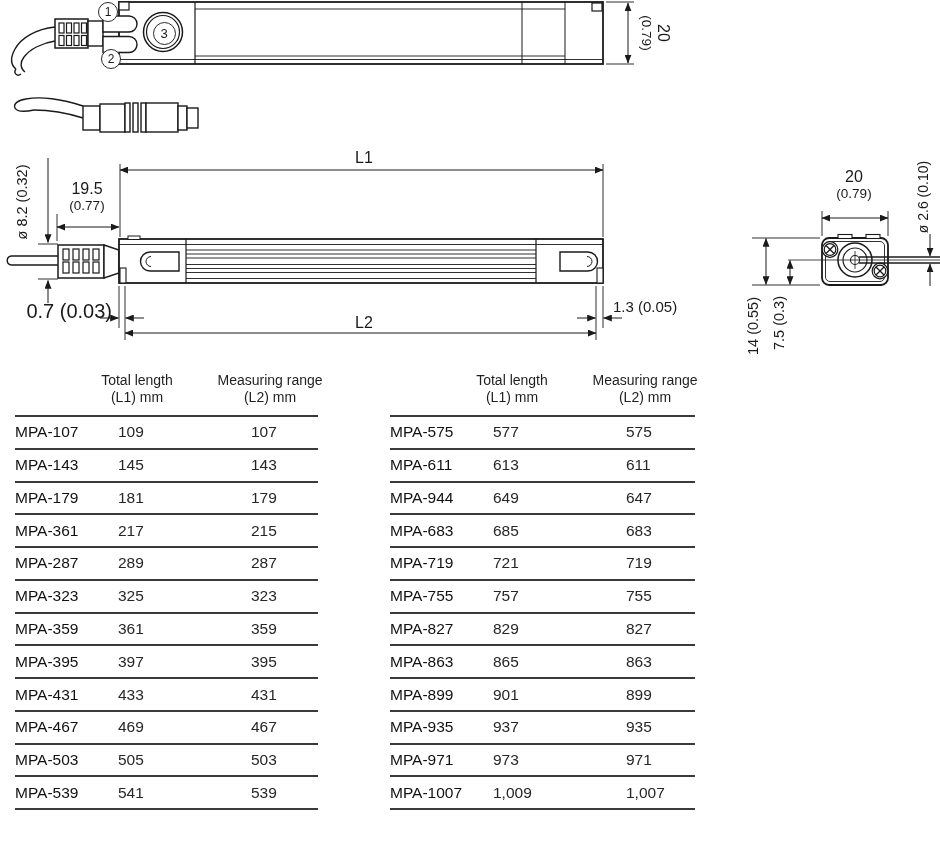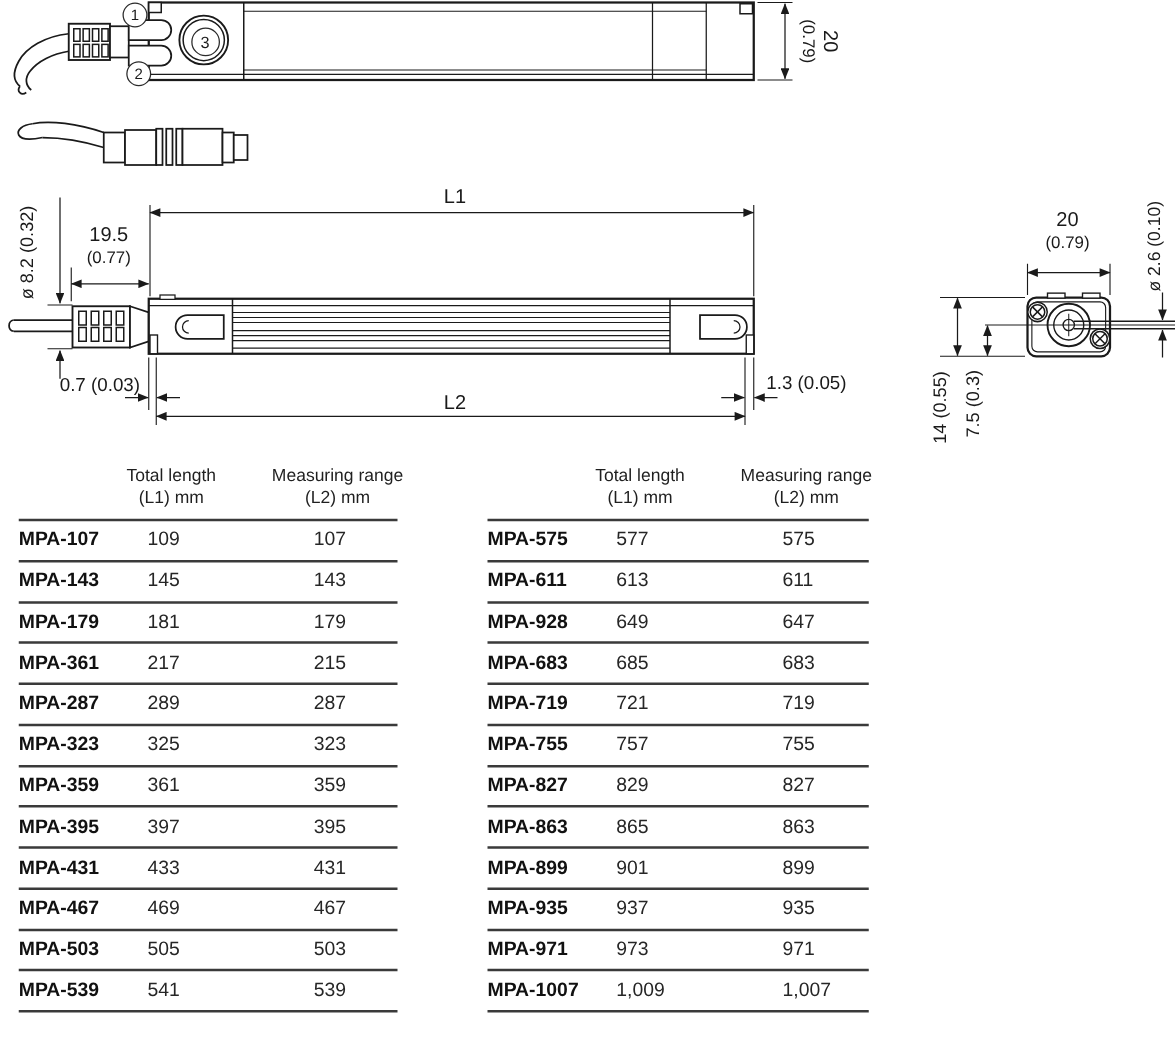--- a/index.html
+++ b/index.html
@@ -18,21 +18,21 @@
   .c21{width:21px;height:21px;font-size:13px;}
   
   .size-table{position:absolute;top:366px;}
   .t-head{position:relative;height:49px;border-bottom:2px solid #3a3a3a;
           font-size:14px;line-height:16.5px;color:#1f1f1f;}
   .h-col{position:absolute;top:6px;width:130px;text-align:center;}
   .h-col1{left:57px;}
   .h-col2{left:190px;}
   .t-row{height:32.77px;box-sizing:border-box;border-bottom:2px solid #3a3a3a;
          display:flex;align-items:center;font-size:15.5px;color:#262626;}
-  .c-model{width:103px;font-weight:bold;color:#111;}
+  .c-model{width:103px;font-weight:normal;color:#111;}
   .c-v1{width:133px;}
   .c-v2{flex:1;}
 </style>
 </head>
 <body>
 
 <div class="drawings">
 
 <svg width="940" height="366" viewBox="0 0 940 366">
   <defs>
@@ -254,21 +254,21 @@
 
   <div class="dim big" style="left:344px;top:149px;width:40px;">L1</div>
 
   <div class="dim" style="left:54px;top:180px;width:66px;">
     <div class="big">19.5</div>
     <div class="sm">(0.77)</div>
   </div>
 
   <div class="dim rotm90" style="left:-35px;top:193px;width:116px;height:18px;font-size:14.5px;">ø 8.2 (0.32)</div>
 
-  <div class="dim" style="left:24px;top:300px;width:88px;text-align:right;font-size:15px;">0.7 (0.03)</div>
+  <div class="dim" style="left:24px;top:300px;width:88px;text-align:right;font-size:20px;">0.7 (0.03)</div>
 
   <div class="dim big" style="left:344px;top:314px;width:40px;">L2</div>
 
   <div class="dim" style="left:613px;top:298px;width:90px;text-align:left;font-size:15px;">1.3 (0.05)</div>
 
   <div class="dim" style="left:823px;top:168px;width:62px;">
     <div class="big">20</div>
     <div class="sm">(0.79)</div>
   </div>
 
@@ -387,21 +387,21 @@
         <span class="c-v2">575</span>
       </div>
 
       <div class="t-row">
         <span class="c-model">MPA-611</span>
         <span class="c-v1">613</span>
         <span class="c-v2">611</span>
       </div>
 
       <div class="t-row">
-        <span class="c-model">MPA-928</span>
+        <span class="c-model">MPA-944</span>
         <span class="c-v1">649</span>
         <span class="c-v2">647</span>
       </div>
 
       <div class="t-row">
         <span class="c-model">MPA-683</span>
         <span class="c-v1">685</span>
         <span class="c-v2">683</span>
       </div>
 

